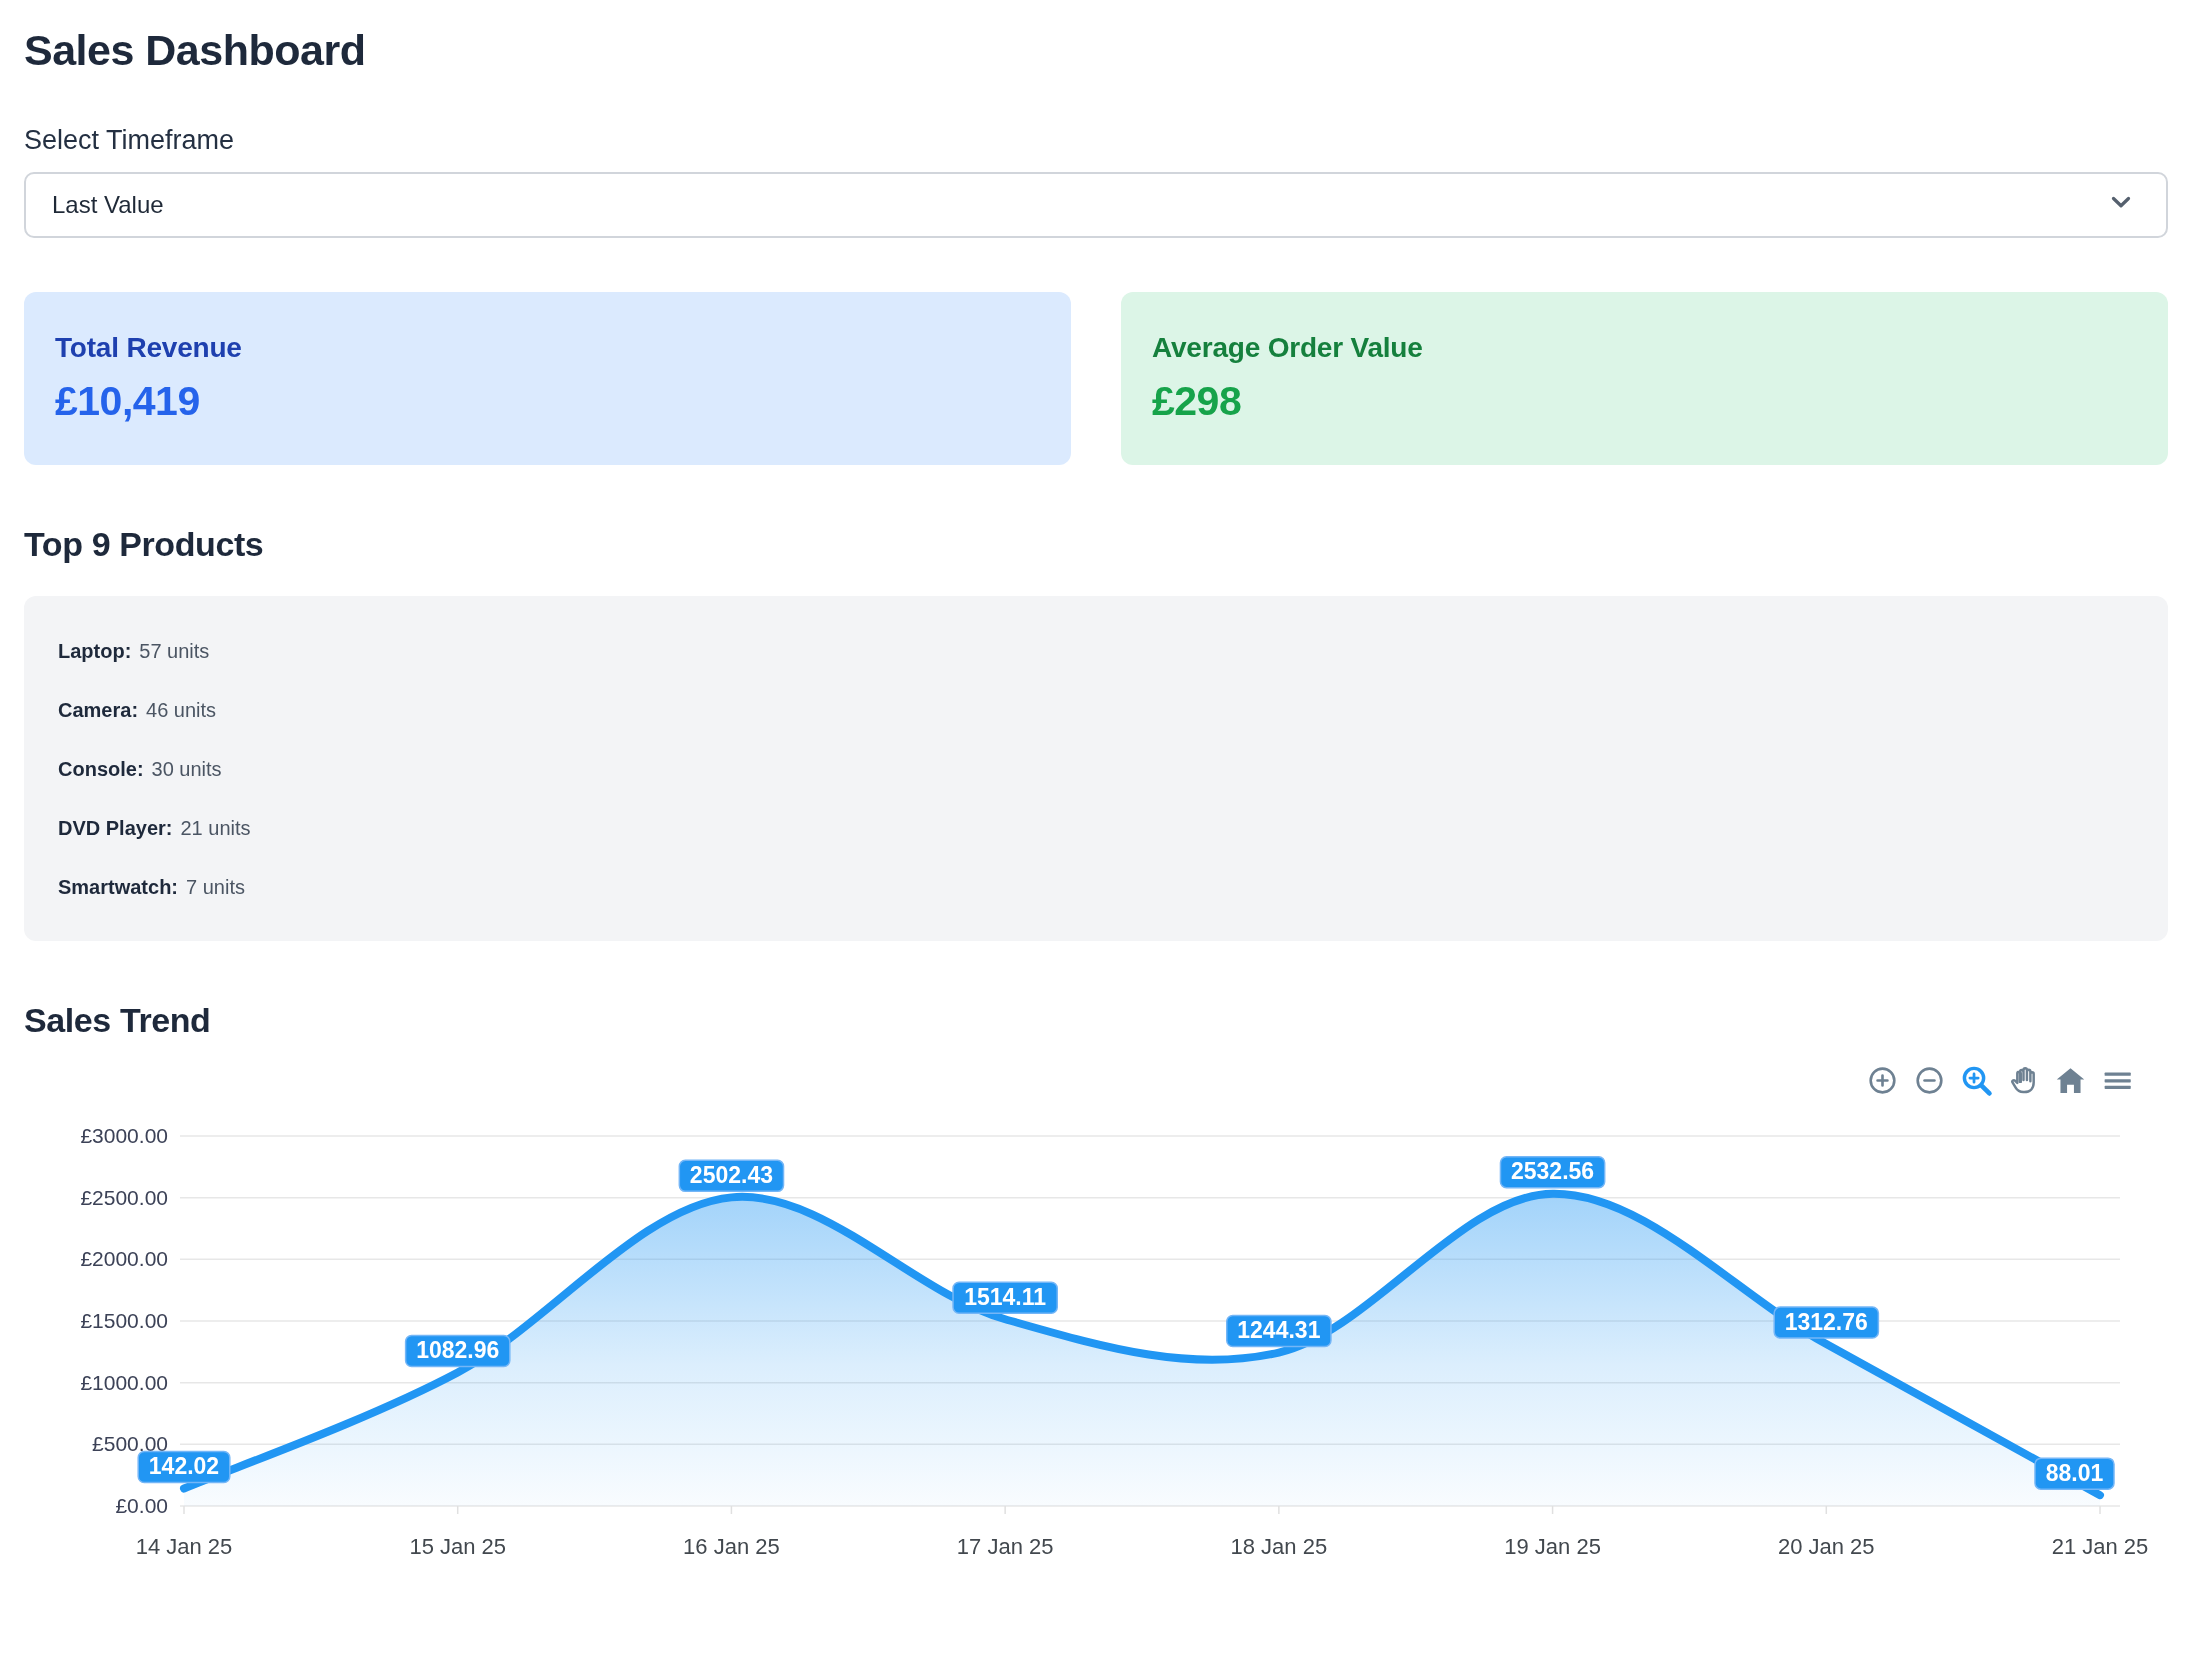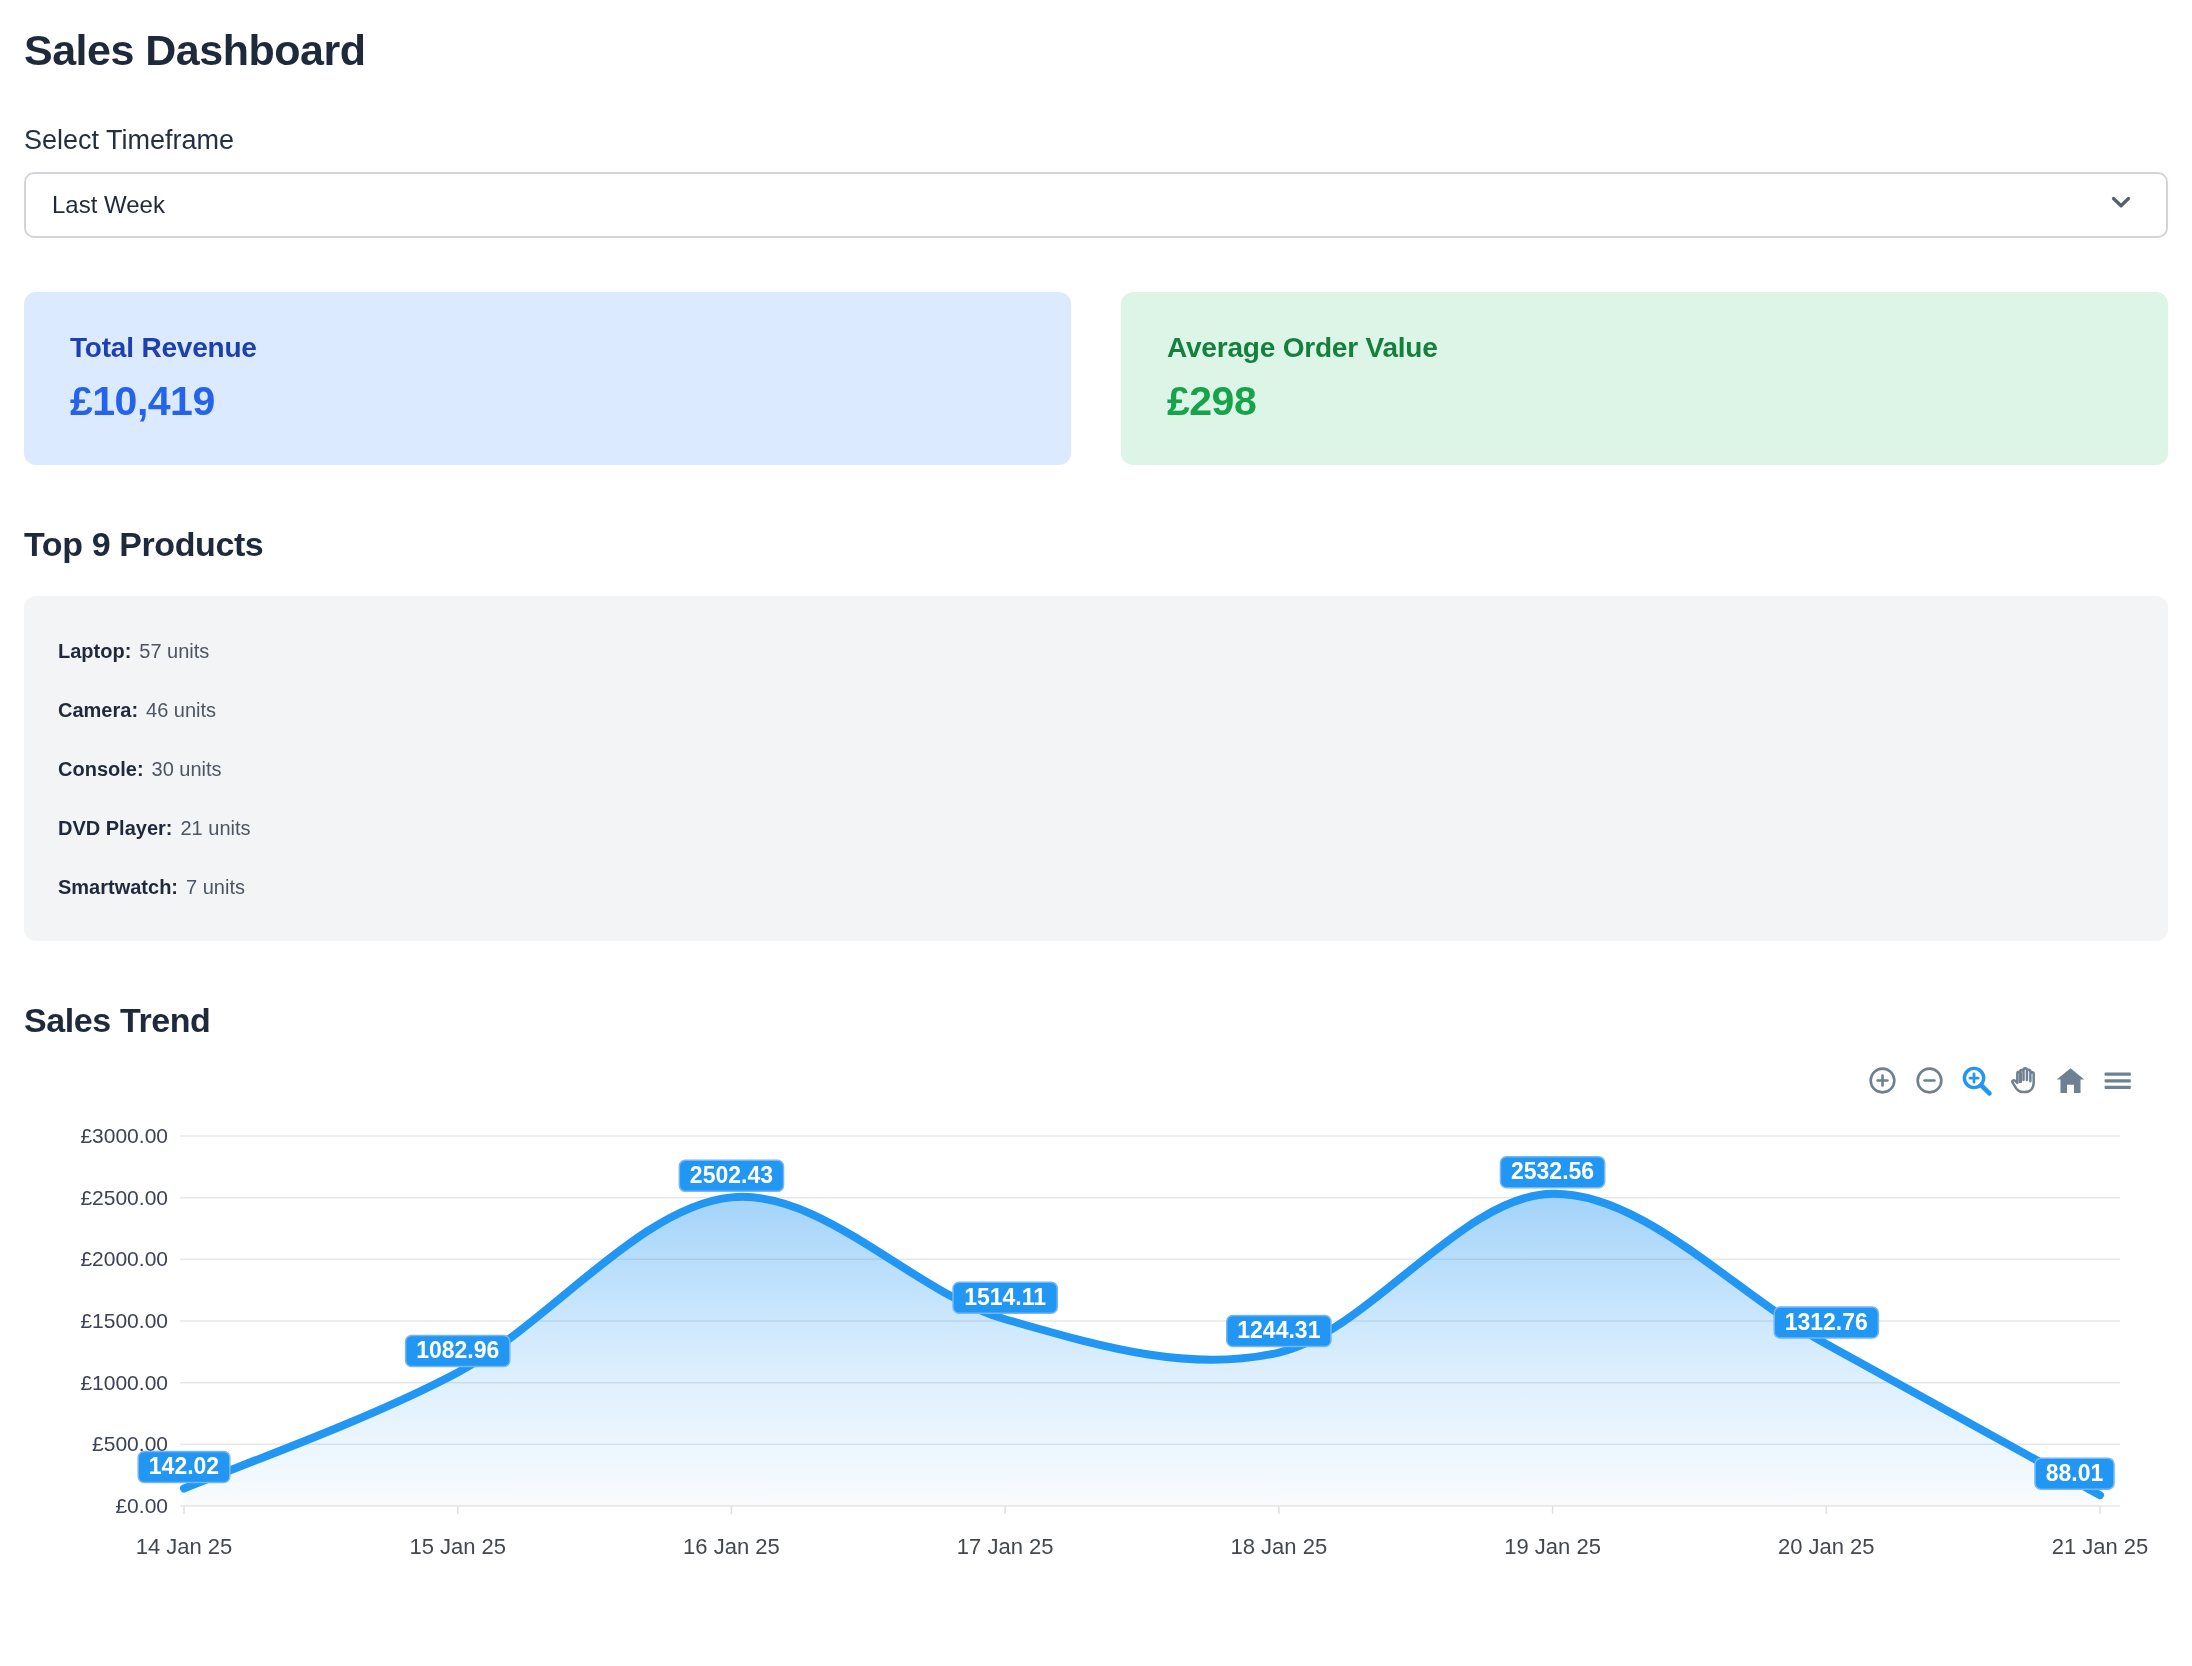--- a/index.html
+++ b/index.html
@@ -21,21 +21,21 @@
     margin-top:16px; height:66px; width:100%;
     border:2px solid var(--border,#d1d5db); border-radius:10px;
     display:flex; align-items:center; justify-content:space-between;
     padding:0 26px; font-size:24px; color:#1f2937; background:#fff;
     cursor:pointer;
   }
   .select .chev { flex:0 0 auto; margin-right:4px; }
   .cards {
     margin-top:54px; display:grid; grid-template-columns:1fr 1fr; gap:50px;
   }
-  .card { border-radius:12px; padding:40px 46px; }
+  .card { border-radius:12px; padding:40px 31px; }
   .card-revenue { background:var(--revenue-bg,#dbeafe); }
   .card-aov { background:var(--aov-bg,#dcf5e7); }
   .card .card-title { font-size:28px; font-weight:bold; letter-spacing:-0.2px; }
   .card .card-value { font-size:41px; font-weight:bold; margin-top:14px; letter-spacing:-0.5px; }
   .card-revenue .card-title { color:var(--revenue-title,#1e40af); }
   .card-revenue .card-value { color:var(--revenue-value,#2563eb); }
   .card-aov .card-title { color:var(--aov-title,#15803d); }
   .card-aov .card-value { color:var(--aov-value,#16a34a); }
   .section-title {
     margin-top:60px; font-size:34px; font-weight:bold; letter-spacing:-0.4px;
@@ -61,21 +61,21 @@
   .dlabel-text { font-weight:bold; }
 </style>
 </head>
 <body style="--revenue-bg: #dbeafe; --revenue-title: #1e40af; --revenue-value: #2563eb; --aov-bg: #dcf5e7; --aov-title: #15803d; --aov-value: #16a34a; --heading: #1e293b; --muted: #4b5563; --box-bg: #f3f4f6; --border: #d1d5db;">
 
 <h1 class="page-title">Sales Dashboard</h1>
 
 <div class="tf-label">Select Timeframe</div>
 
 <div class="select" role="combobox">
-  <span>Last Week</span>
+  <span>Last Value</span>
   <span class="chev">
     <svg width="30" height="30" viewBox="0 0 24 24">
         <path d="M6 9.2 12 15l6-5.8" fill="none" stroke="#55606e" stroke-width="2.6" stroke-linecap="round" stroke-linejoin="round"></path>
       </svg>
   </span>
 </div>
 
 <div class="cards">
   <div class="card card-revenue">
     <div class="card-title">Total Revenue</div>

